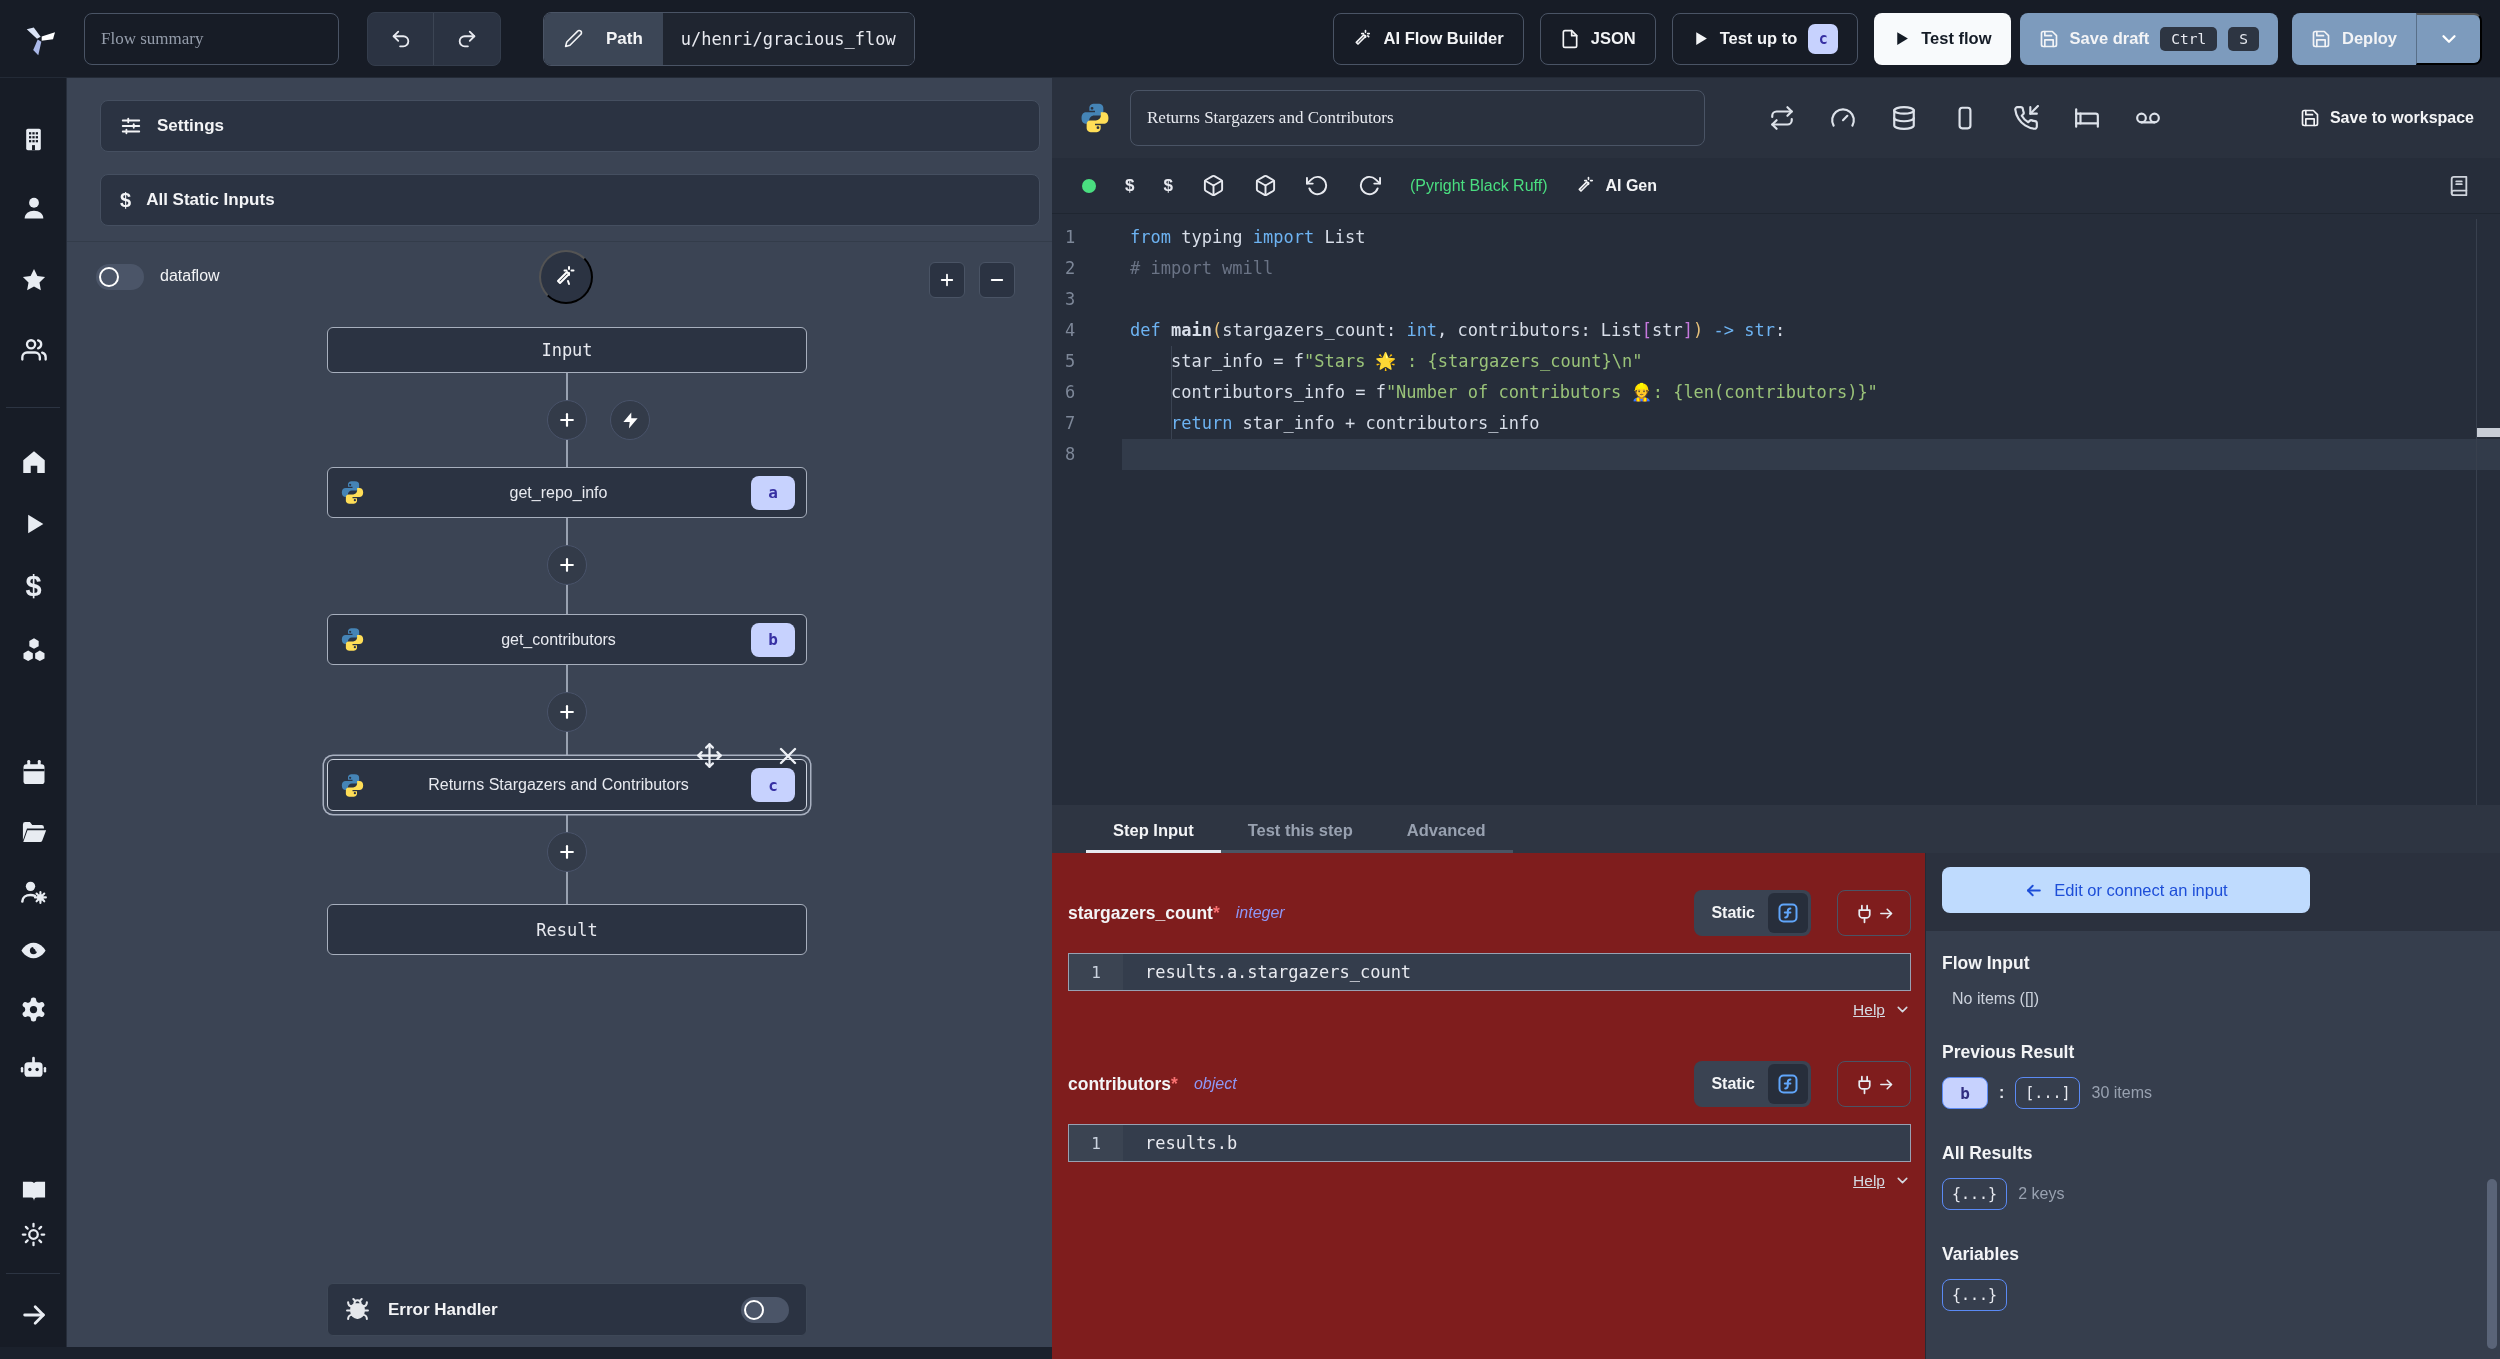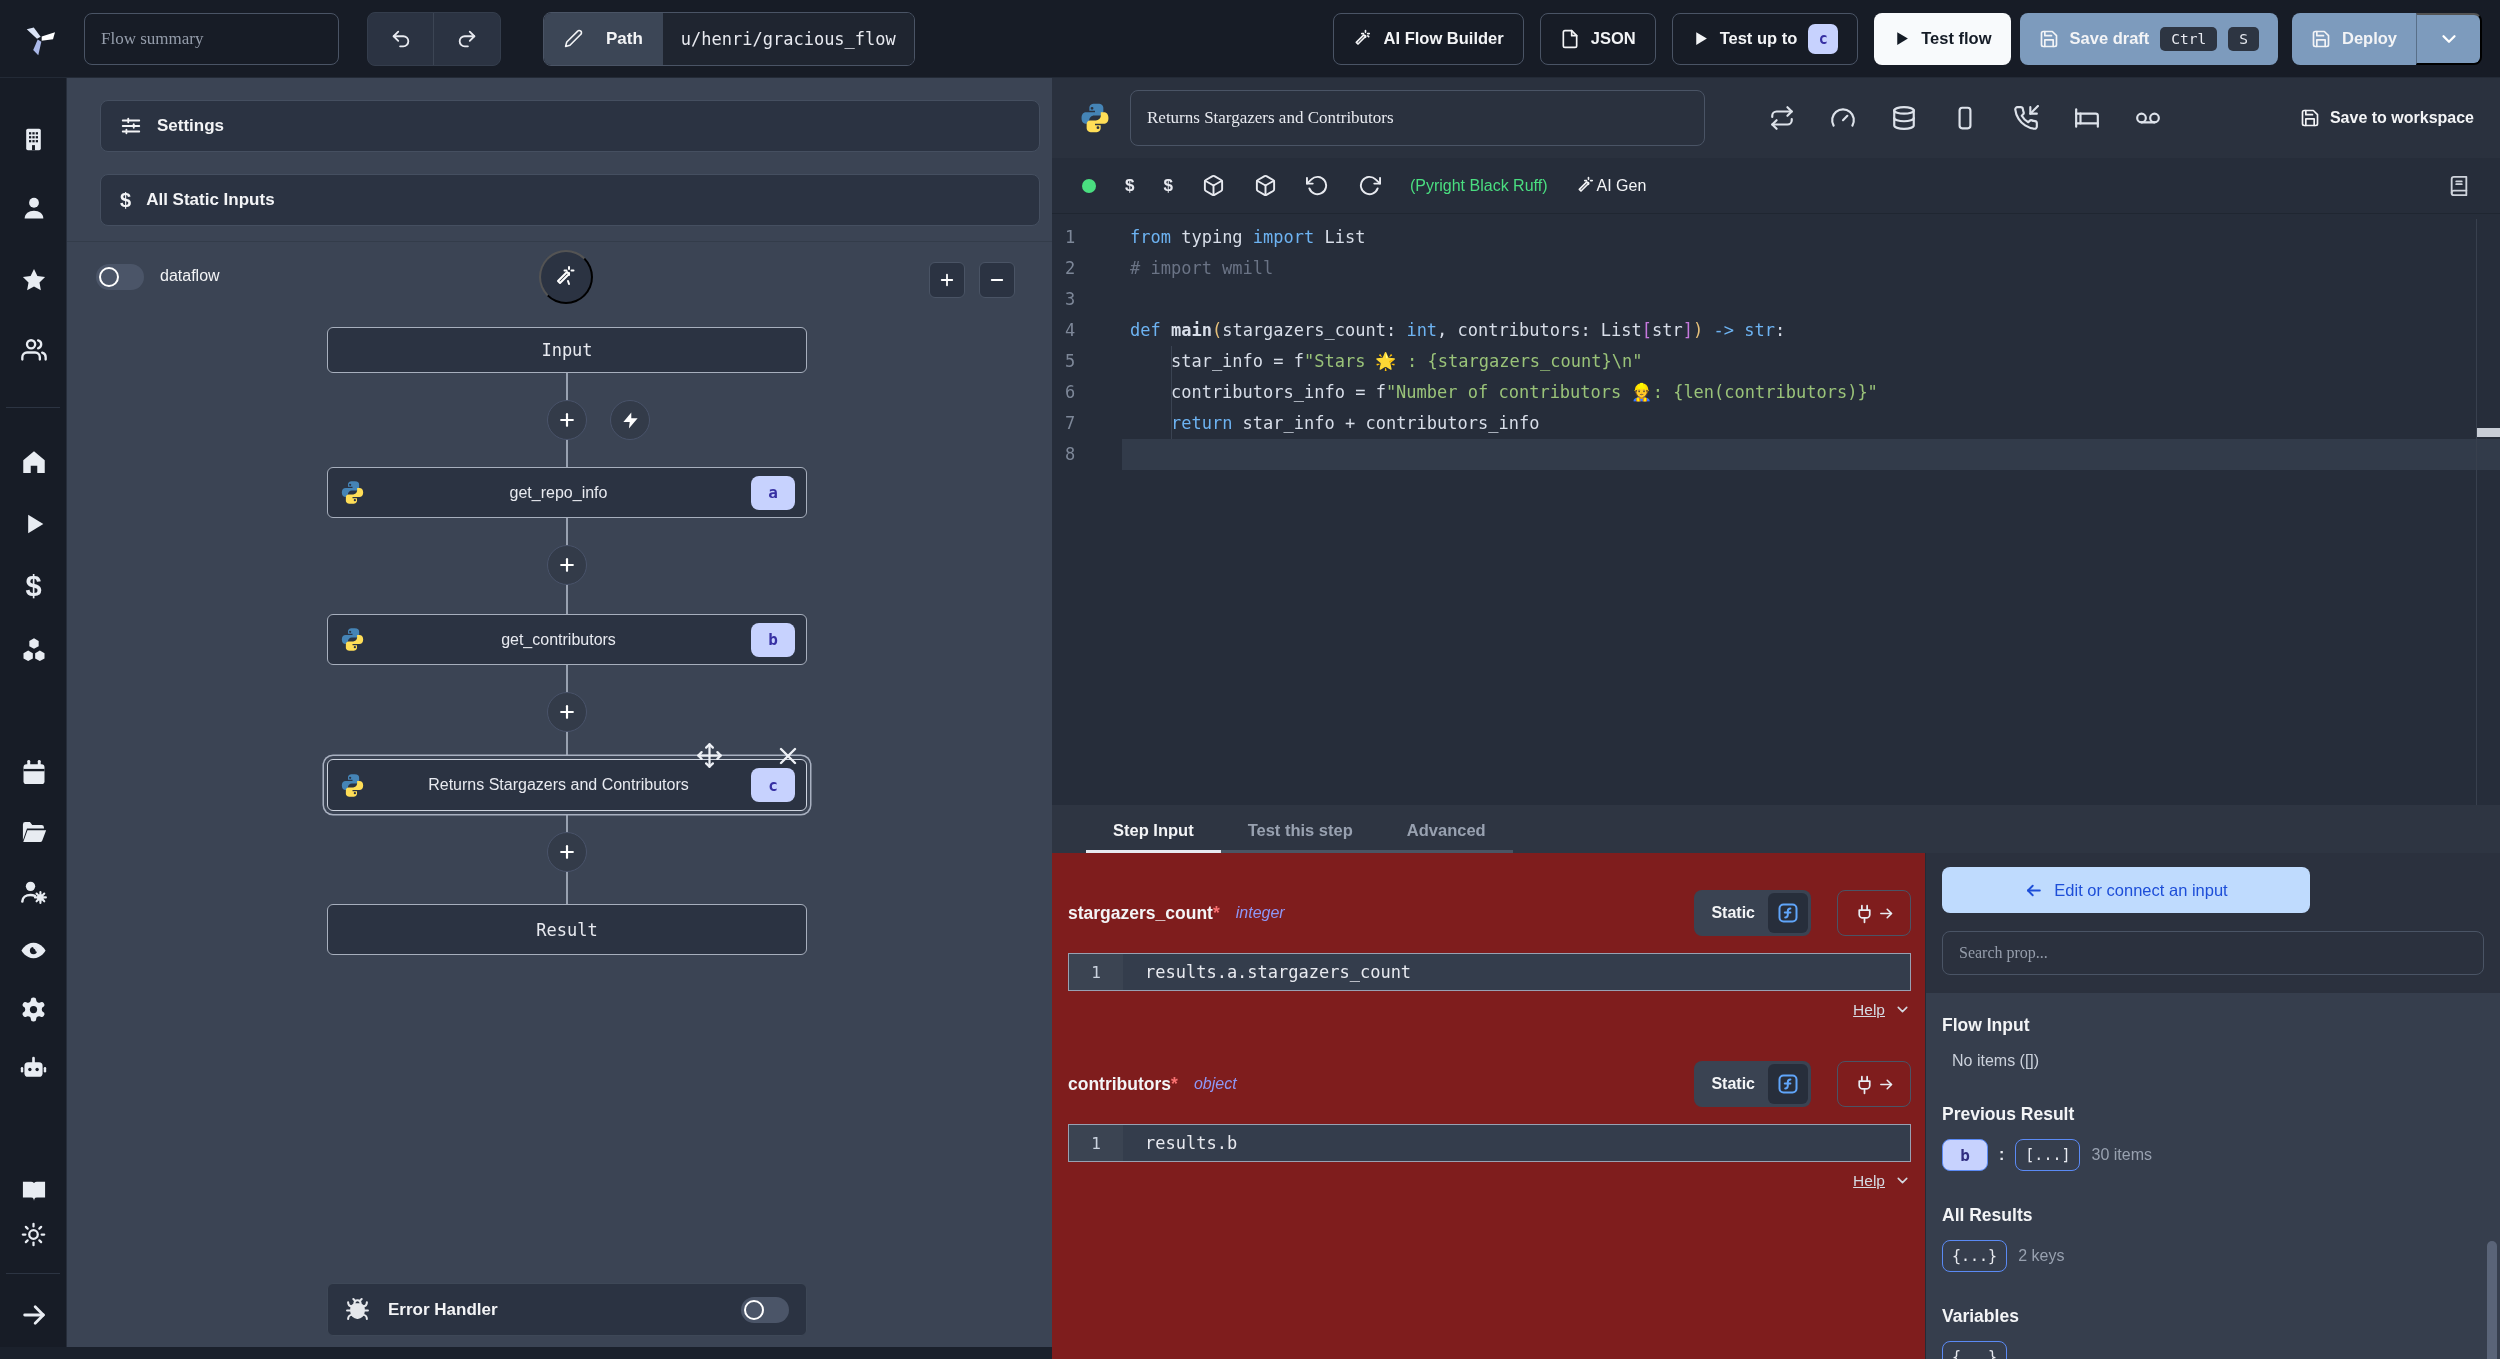--- a/index.html
+++ b/index.html
@@ -64,21 +64,21 @@
   
   .rightpanel{position:absolute;left:1052px;top:78px;width:1448px;height:1281px;display:flex;flex-direction:column}
   .ed-header{height:80px;background:#2a313e;display:flex;align-items:center;padding:0 26px;gap:18px}
   .title-input{width:575px;height:56px}
   .hd-icons{display:flex;gap:35px;margin-left:46px;color:#dde2ea;align-items:center}
   .save-ws{margin-left:auto;display:flex;gap:10px;align-items:center;font-weight:700;font-size:16px;color:#f3f4f6;background:none;border:none;font-family:"Liberation Sans",sans-serif}
   .ed-toolbar{height:56px;background:#262d3a;display:flex;align-items:center;padding:0 30px;gap:29px;border-bottom:1px solid #1f2631}
   .dot{width:14px;height:14px;border-radius:50%;background:#4ade80}
   .tb-dollar{font-weight:700;font-size:17px;color:#e8eaf0}
   .lint{color:#4ade80;font-size:16px}
-  .ai-gen{display:flex;gap:0;font-weight:400;font-size:16px;align-items:center;color:#f3f4f6}
+  .ai-gen{display:flex;gap:9px;font-weight:700;font-size:16px;align-items:center;color:#f3f4f6}
   .tb-book{margin-left:auto;color:#cfd4dc}
 
   .code-area{height:591px;background:#262d3a;position:relative;display:flex;padding-top:8px;font-family:"DejaVu Sans Mono",monospace;font-size:17px;line-height:31px}
   .gutter{width:70px;padding-left:13px;color:#7d8798;flex:none}
   .gutter .ln{height:31px}
   .lines{flex:1;position:relative;min-width:0}
   .cl{height:31px;white-space:pre;position:relative;padding-left:8px}
   .cl.active{background:#323b4a}
   .cl.guide::before{content:"";position:absolute;left:49px;top:0;bottom:0;width:1px;background:#3a4352}
   .code-vline{position:absolute;top:5px;bottom:0;right:23px;width:1px;background:#38404e}
@@ -806,21 +806,20 @@
         <div class="cp-top">
           <button class="cp-edit">
             <span class="ic">
                 <svg width="19" height="19" viewBox="0 0 24 24" fill="none" stroke="currentColor" stroke-width="2.4" stroke-linecap="round" stroke-linejoin="round">
                   <line x1="20" y1="12" x2="5" y2="12"></line>
                   <polyline points="11 6 5 12 11 18"></polyline>
                 </svg>
               </span>
             <span>Edit or connect an input</span>
           </button>
-          <input class="input-outline cp-search" placeholder="Search prop..." style="">
         </div>
         <div class="cp-main">
           <div class="cp-h">Flow Input</div>
           <div class="cp-empty">No items ([])</div>
 
           <div class="cp-h mt">Previous Result</div>
           <div class="cp-row">
             <span class="chip-b">b</span>
             <span class="chip-colon">:</span>
             <span class="chip">[...]</span>

